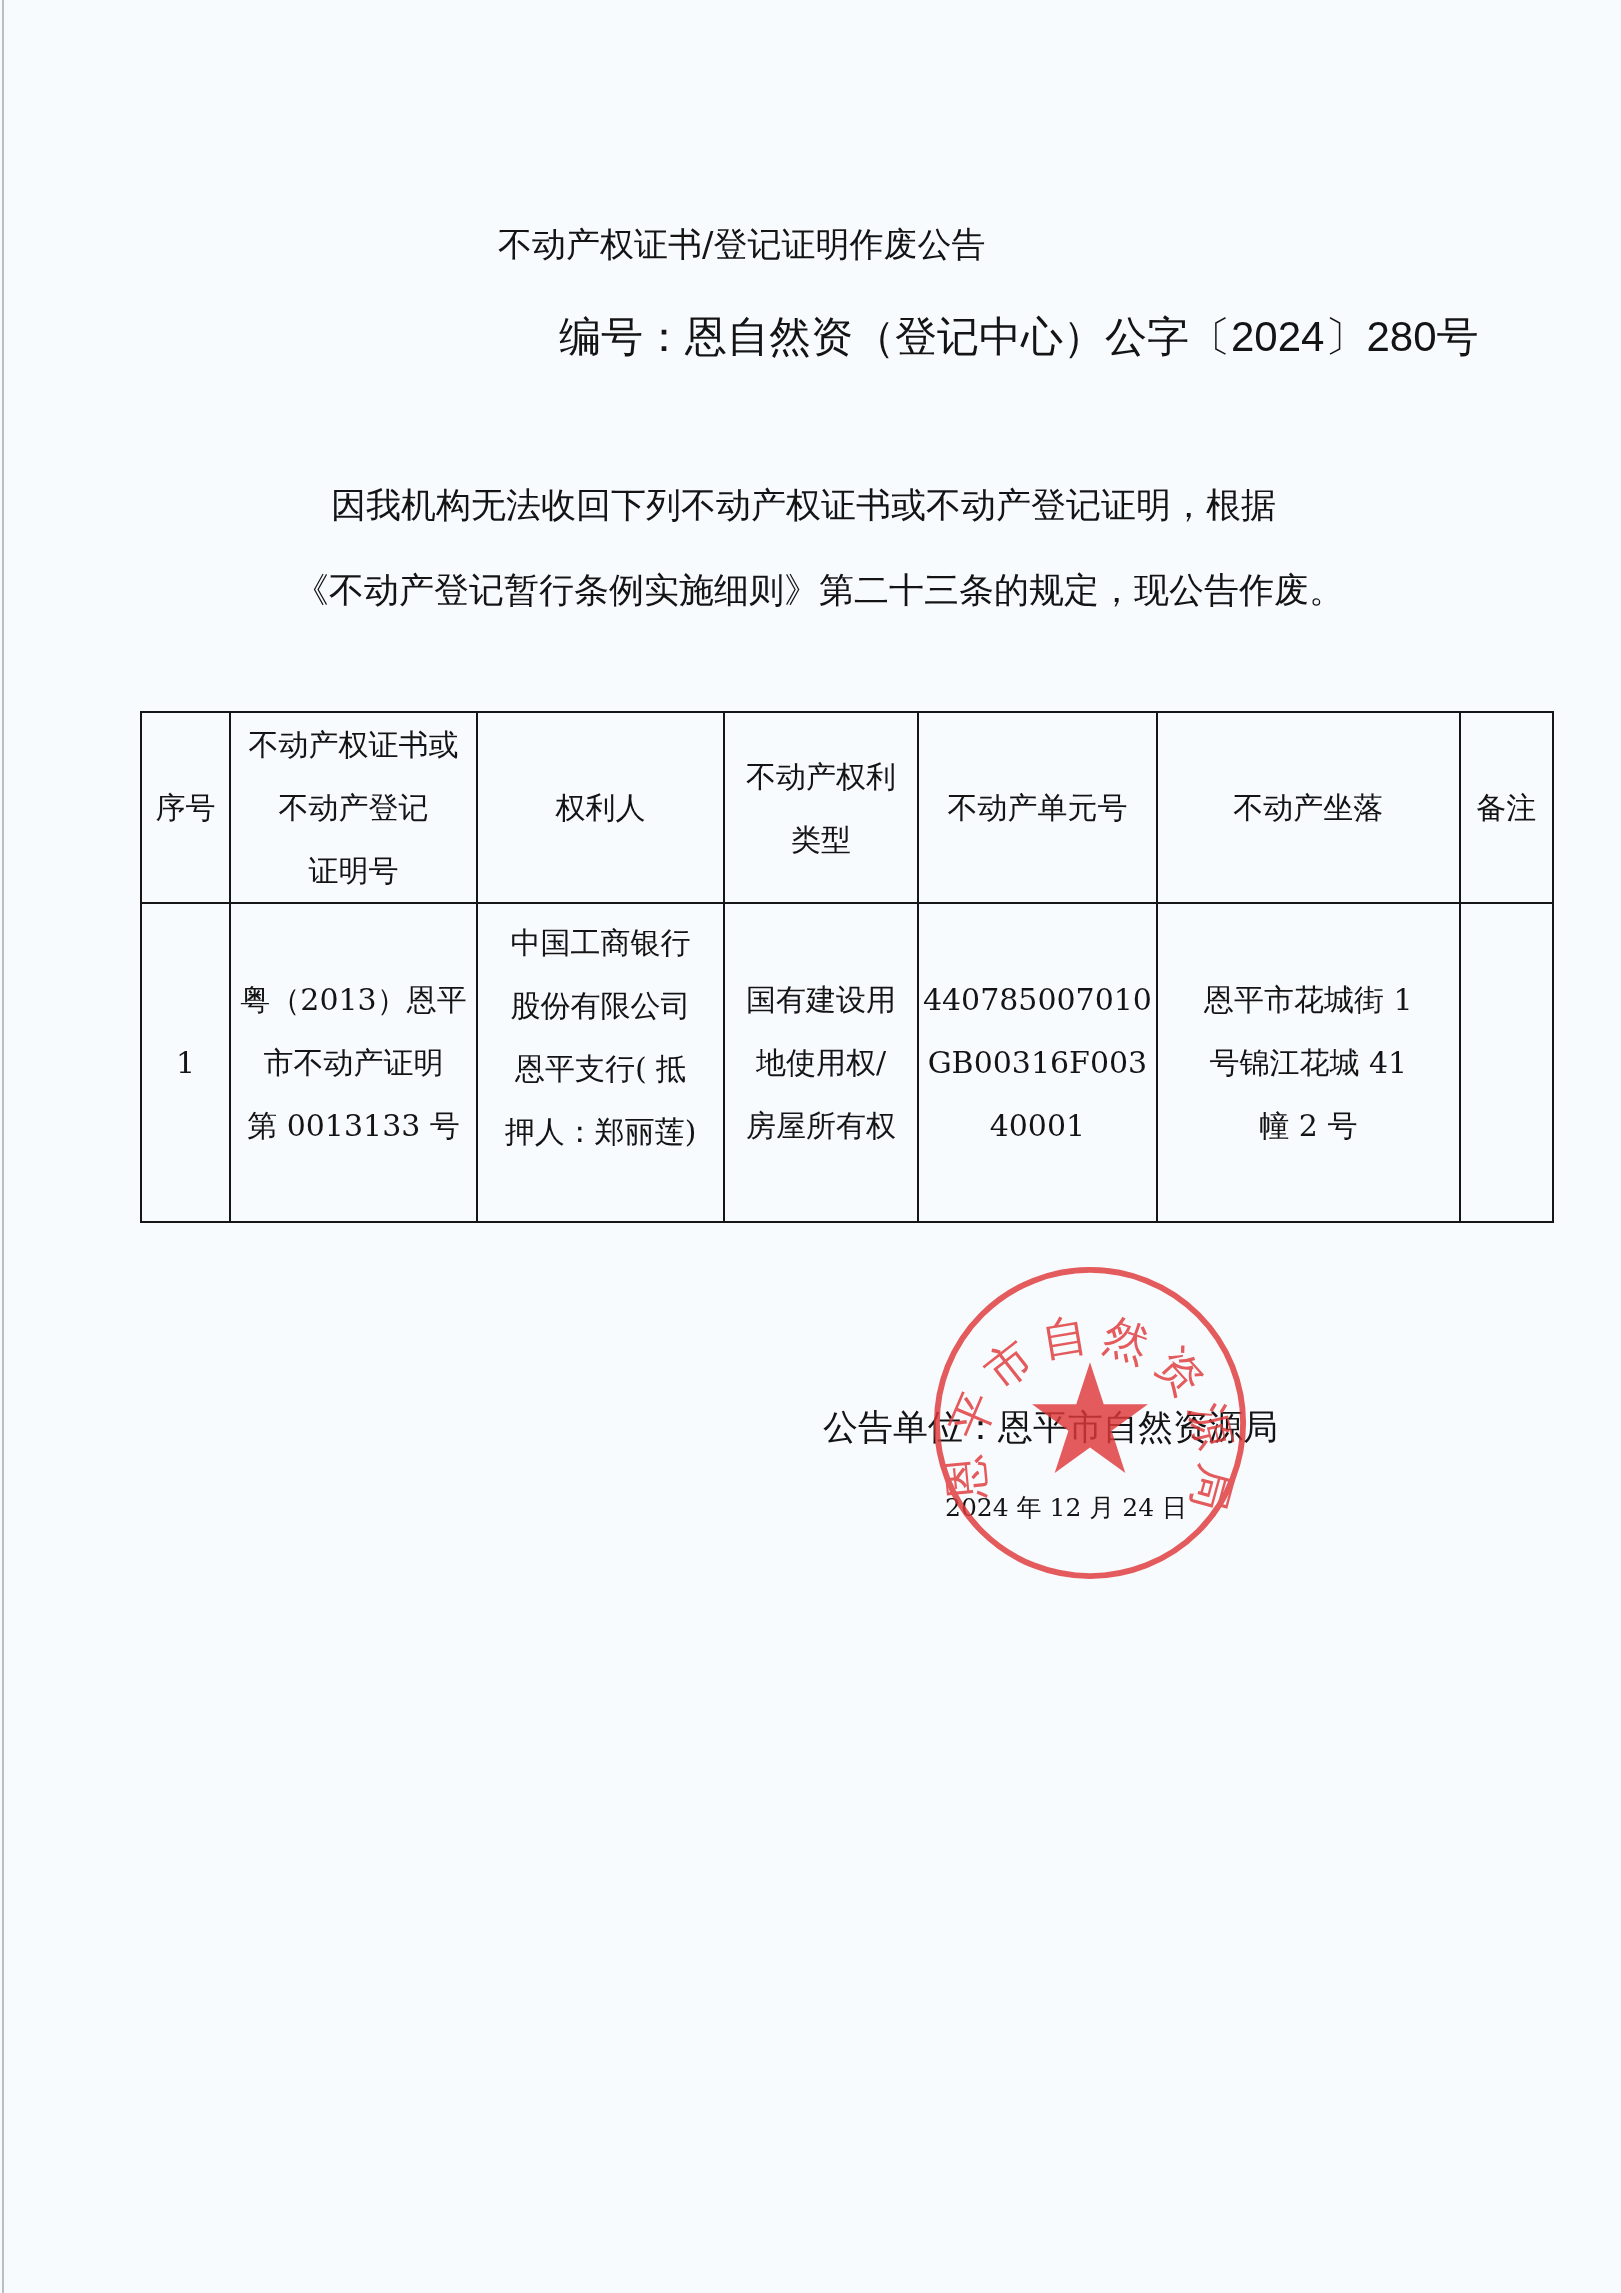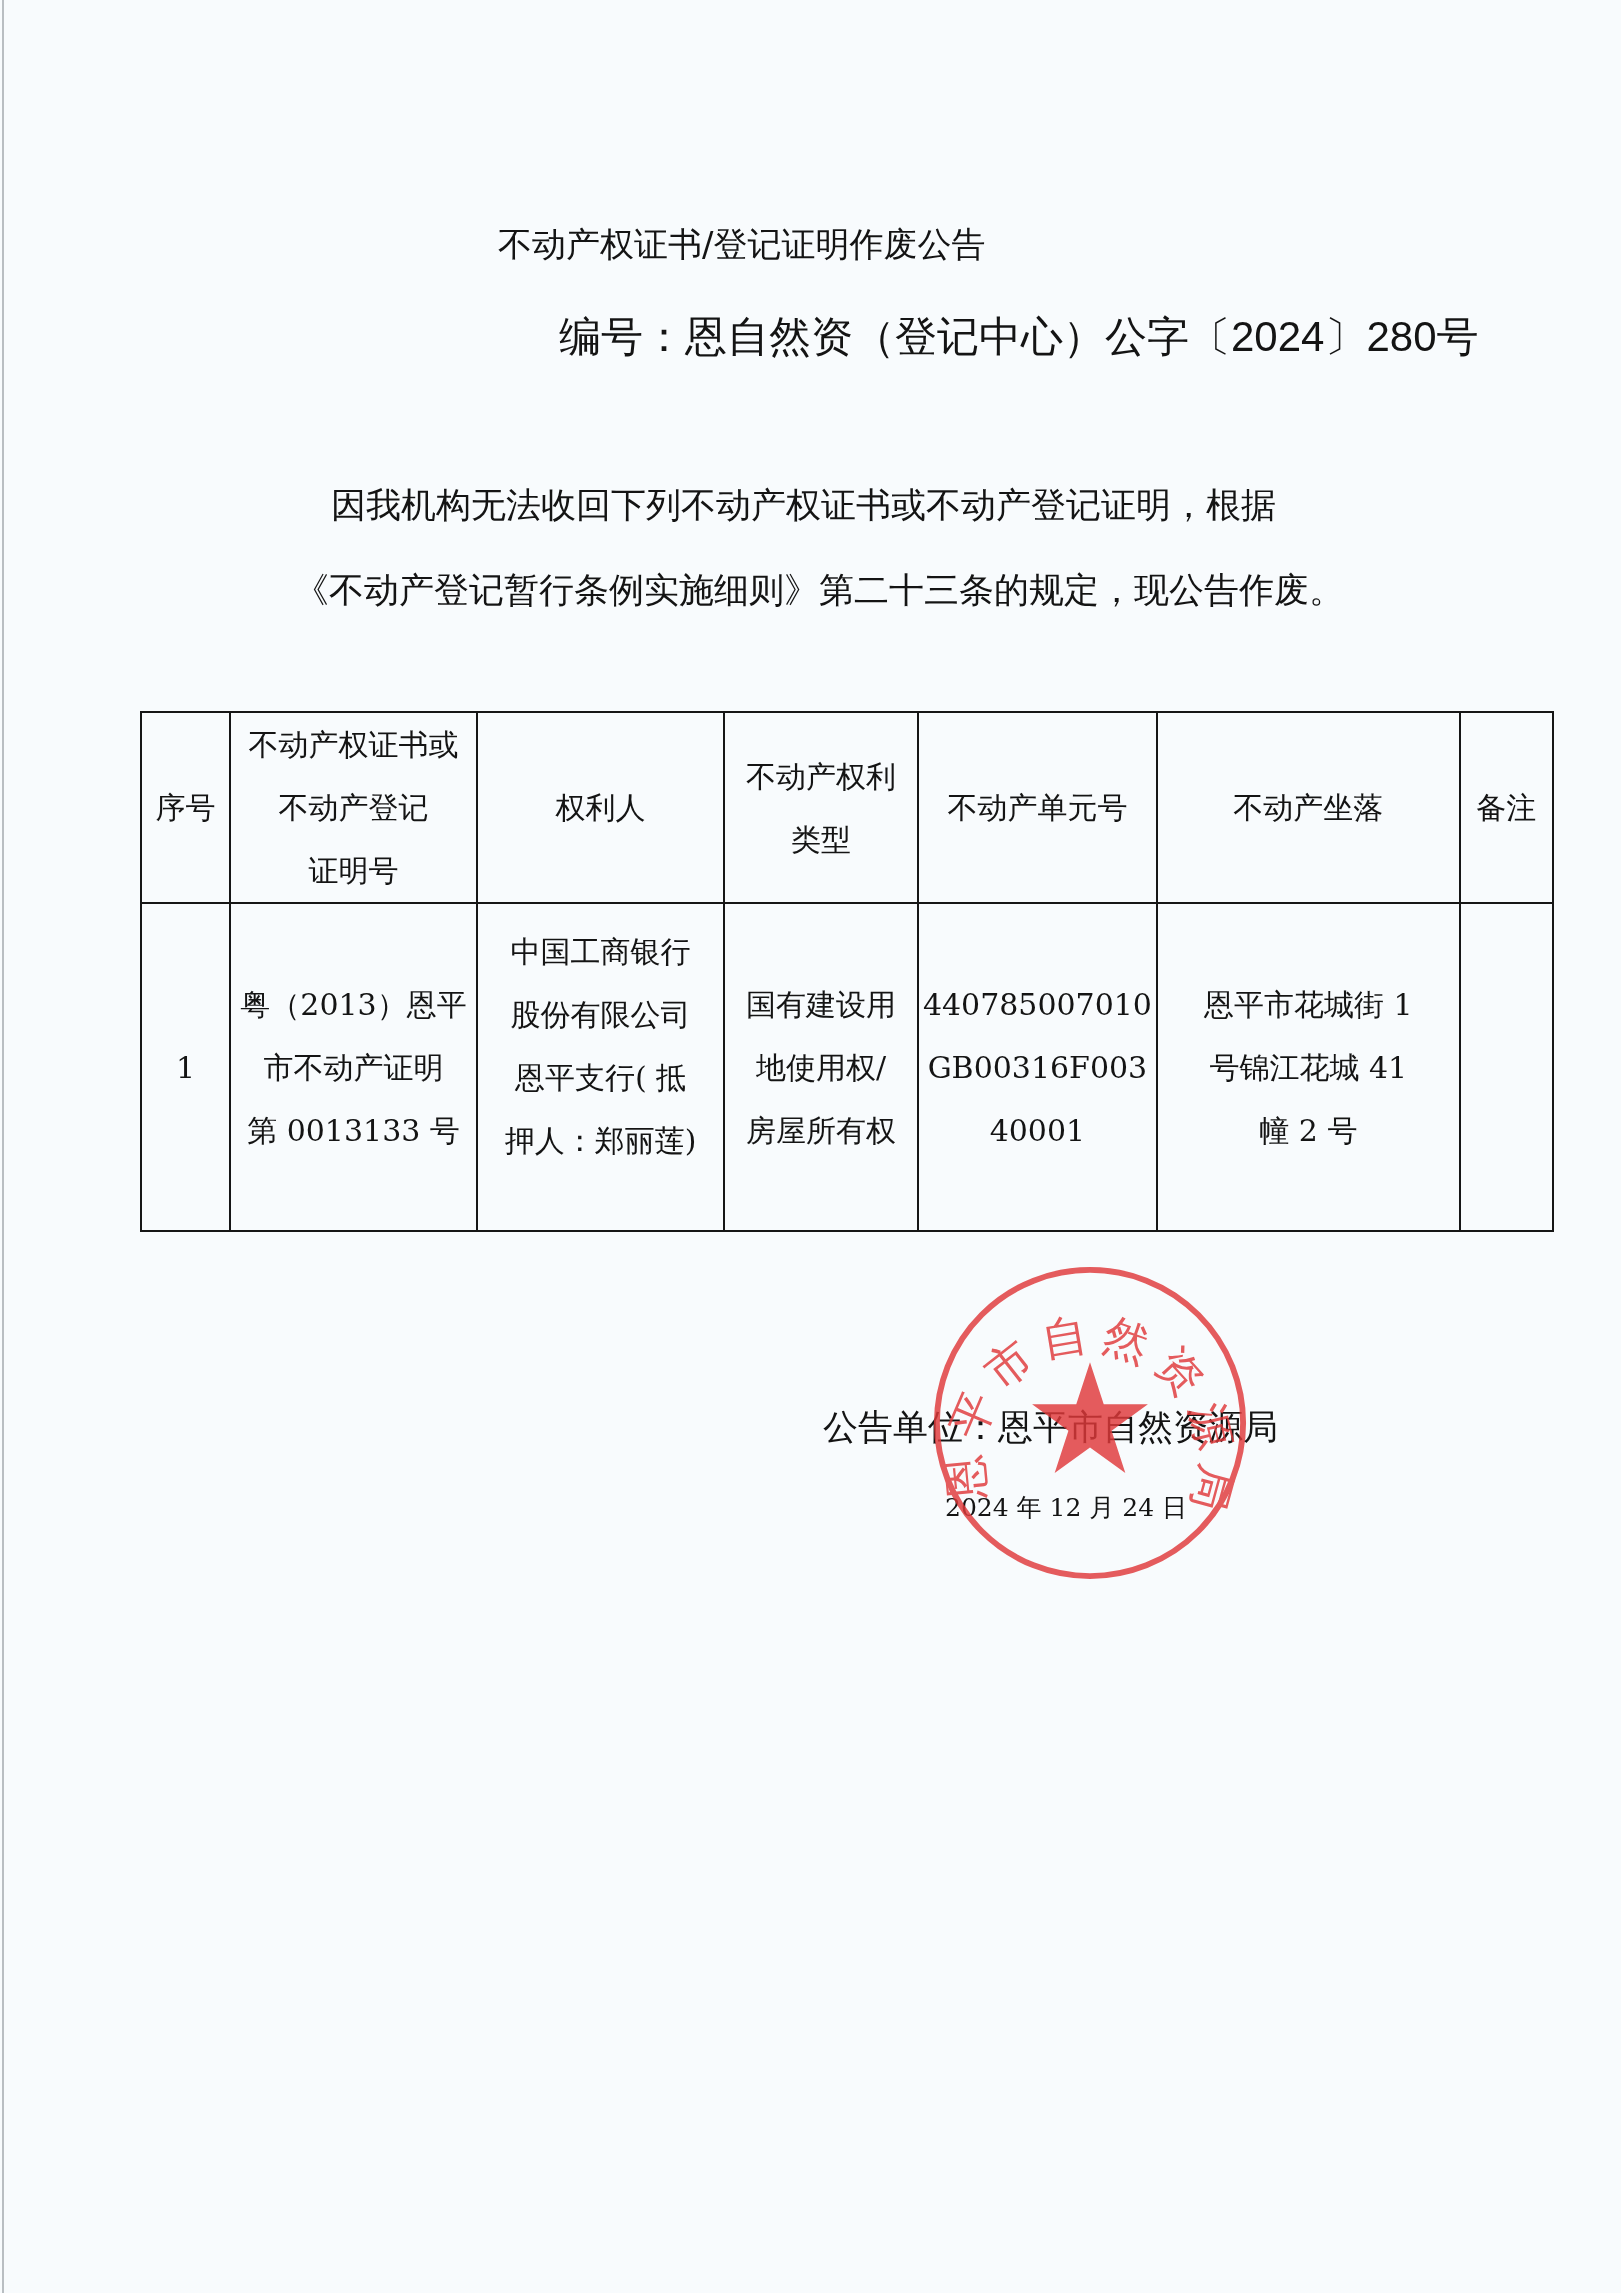--- a/index.html
+++ b/index.html
@@ -109,21 +109,21 @@
   </tr>
   <tr class="row">
     <td>
       <span class="cell-line">1</span>
     </td>
     <td>
       <span class="cell-line">粤（2013）恩平</span>
       <span class="cell-line">市不动产证明</span>
       <span class="cell-line">第 0013133 号</span>
     </td>
-    <td style="vertical-align:top;padding-top:16px">
+    <td style="vertical-align:top;padding-top:7px">
       <span class="cell-line">中国工商银行</span>
       <span class="cell-line">股份有限公司</span>
       <span class="cell-line">恩平支行( 抵</span>
       <span class="cell-line">押人：郑丽莲)</span>
     </td>
     <td>
       <span class="cell-line">国有建设用</span>
       <span class="cell-line">地使用权/</span>
       <span class="cell-line">房屋所有权</span>
     </td>

